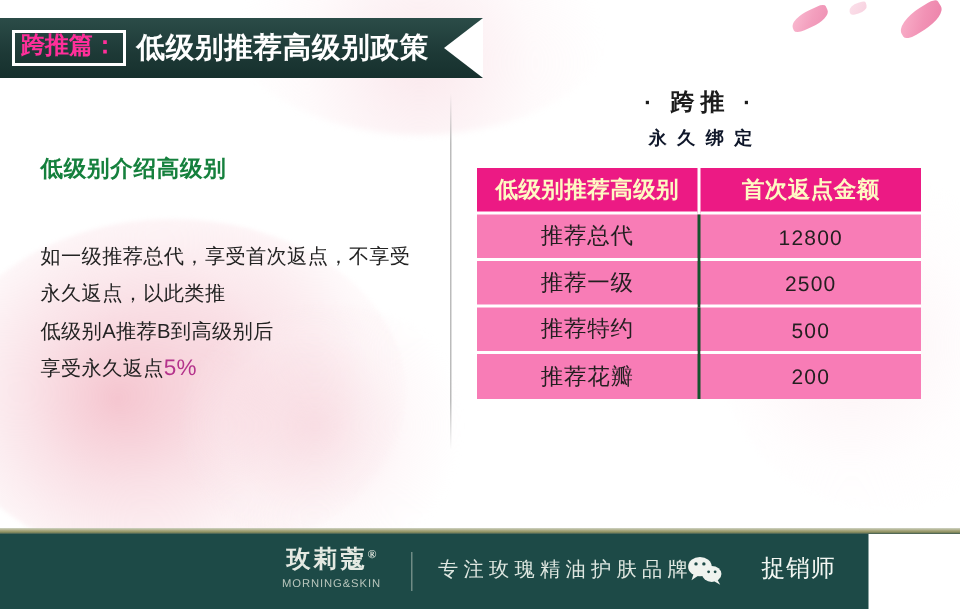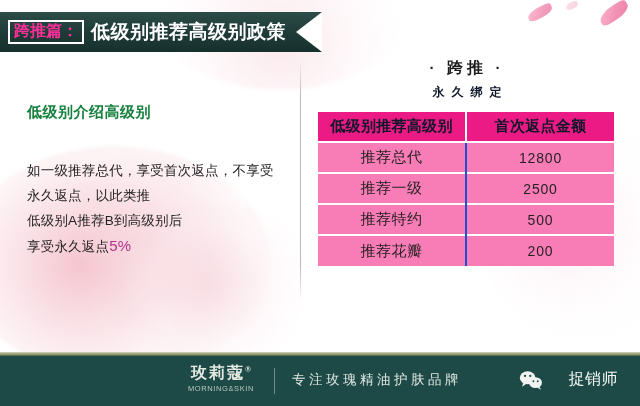--- a/index.html
+++ b/index.html
@@ -160,52 +160,52 @@
   }
   .dot { font-size: 15px; }
 
   table.rate-table {
     width: 296px;
     border-collapse: collapse;
     table-layout: fixed;
   }
   table.rate-table th {
     background: #ec1a84;
-    color: #0f172a;
+    color: #fef9c3;
     font-size: 15px;
     font-weight: bold;
     height: 30px;
     letter-spacing: 0.3px;
     border-right: 2px solid #ffffff;
   }
   table.rate-table th:last-child { border-right: none; }
   table.rate-table td {
     background: #f87cb6;
     color: #231f20;
     font-size: 15px;
     height: 31px;
     text-align: center;
     letter-spacing: 0.5px;
     border-top: 2px solid #ffffff;
-    border-right: 2px solid #1d4ed8;
+    border-right: 2px solid #14532d;
   }
   table.rate-table td:last-child { border-right: none; }
   table.rate-table td.num { font-size: 14px; letter-spacing: 0.8px; }
 
   
   .footer-rule {
     position: absolute;
     left: 0; bottom: 50px;
     width: 640px; height: 4px;
     background: linear-gradient(180deg, #cfd3c4 0%, #a8a880 40%, #8d8f5e 70%, #3a5a54 100%);
   }
   .footer {
     position: absolute;
     left: 0; bottom: 0;
-    width: 640px; height: 50px;
+    width: 579px; height: 50px;
     background: #1d4a47;
     display: flex;
     align-items: center;
     padding-left: 32px;
   }
   .brand {
     position: absolute;
     left: 178px; top: 7px;
     text-align: center;
     width: 86px;

